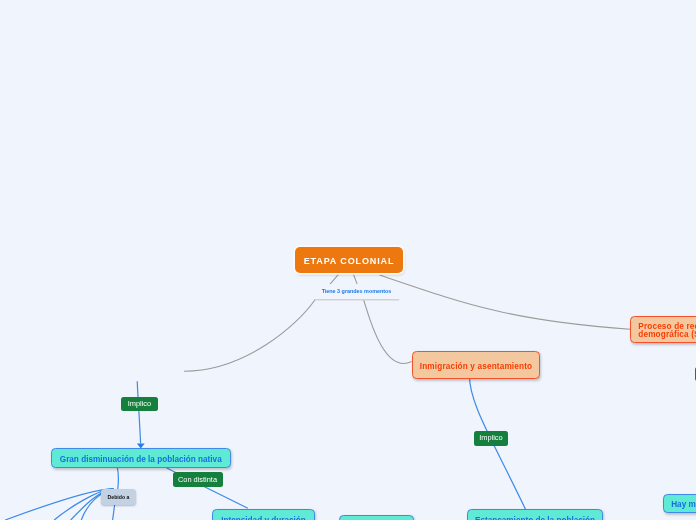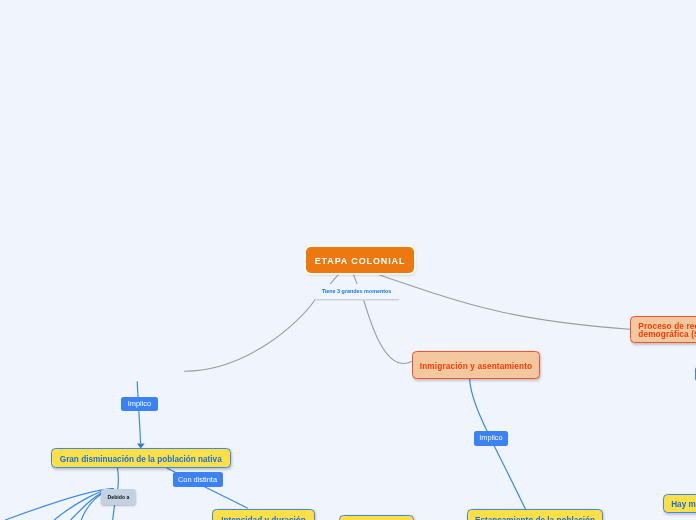--- a/index.html
+++ b/index.html
@@ -7,26 +7,26 @@
        font-family:"Liberation Sans",sans-serif;-webkit-font-smoothing:antialiased;}
   #canvas{position:relative;width:696px;height:520px;overflow:hidden;}
   .node,.lbl,.lbl-grey,.ltext,.node>span,.lbl>span,.lbl-grey>span,.ltext>span{transform:translateZ(0);}
   svg.links{position:absolute;left:0;top:0;width:696px;height:520px;pointer-events:none;}
   .node{position:absolute;box-sizing:border-box;display:flex;align-items:center;
         justify-content:center;text-align:center;white-space:nowrap;line-height:1;}
   .node > span{display:block;position:relative;top:2px;}
   .n-root > span{top:1px;}
   .n-root{background:#ed780f;color:#ffffff;border-radius:5px;font-weight:bold;
           letter-spacing:0.88px;font-size:9px;
-          box-shadow:0 0 0 1.8px #fdfaf5, 1px 2px 3px rgba(0,0,0,.20);margin-left:11px;}
+          box-shadow:0 0 0 1.8px #fdfaf5, 1px 2px 3px rgba(0,0,0,.20);}
   .n-orange{background:#f4c89f;color:#fb3b02;border:1.6px solid #f5512b;border-radius:4.5px;
             font-weight:bold;font-size:8.2px;letter-spacing:0.16px;box-shadow:1px 1.5px 2.5px rgba(0,0,0,.20);}
-  .n-white{background:#fde047;color:#1470df;border:1.6px solid #3e8ae6;border-radius:4.5px;
+  .n-white{background:#5eead4;color:#1470df;border:1.6px solid #3e8ae6;border-radius:4.5px;
            font-weight:bold;font-size:8.2px;box-shadow:1px 1.5px 2.5px rgba(0,0,0,.20);}
-  .lbl{position:absolute;background:#3b82f6;color:#ffffff;border-radius:2.5px;
+  .lbl{position:absolute;background:#15803d;color:#ffffff;border-radius:2.5px;
        display:flex;align-items:center;justify-content:center;font-size:7.4px;
        white-space:nowrap;box-sizing:border-box;line-height:1;}
   .lbl > span{display:block;position:relative;top:-0.2px;}
   .lbl-grey{position:absolute;background:#c3d2e3;color:#111;border-radius:3.5px;
        display:flex;align-items:center;justify-content:center;font-size:5.2px;
        font-weight:bold;white-space:nowrap;box-sizing:border-box;line-height:1;
        box-shadow:0 1px 2px rgba(0,0,0,.25);}
   .lbl-grey > span{display:block;position:relative;top:1px;}
   .ltext{position:absolute;color:#1a7ae8;font-weight:bold;font-size:5.4px;
        background:#f0f4fd;white-space:nowrap;display:flex;align-items:center;

